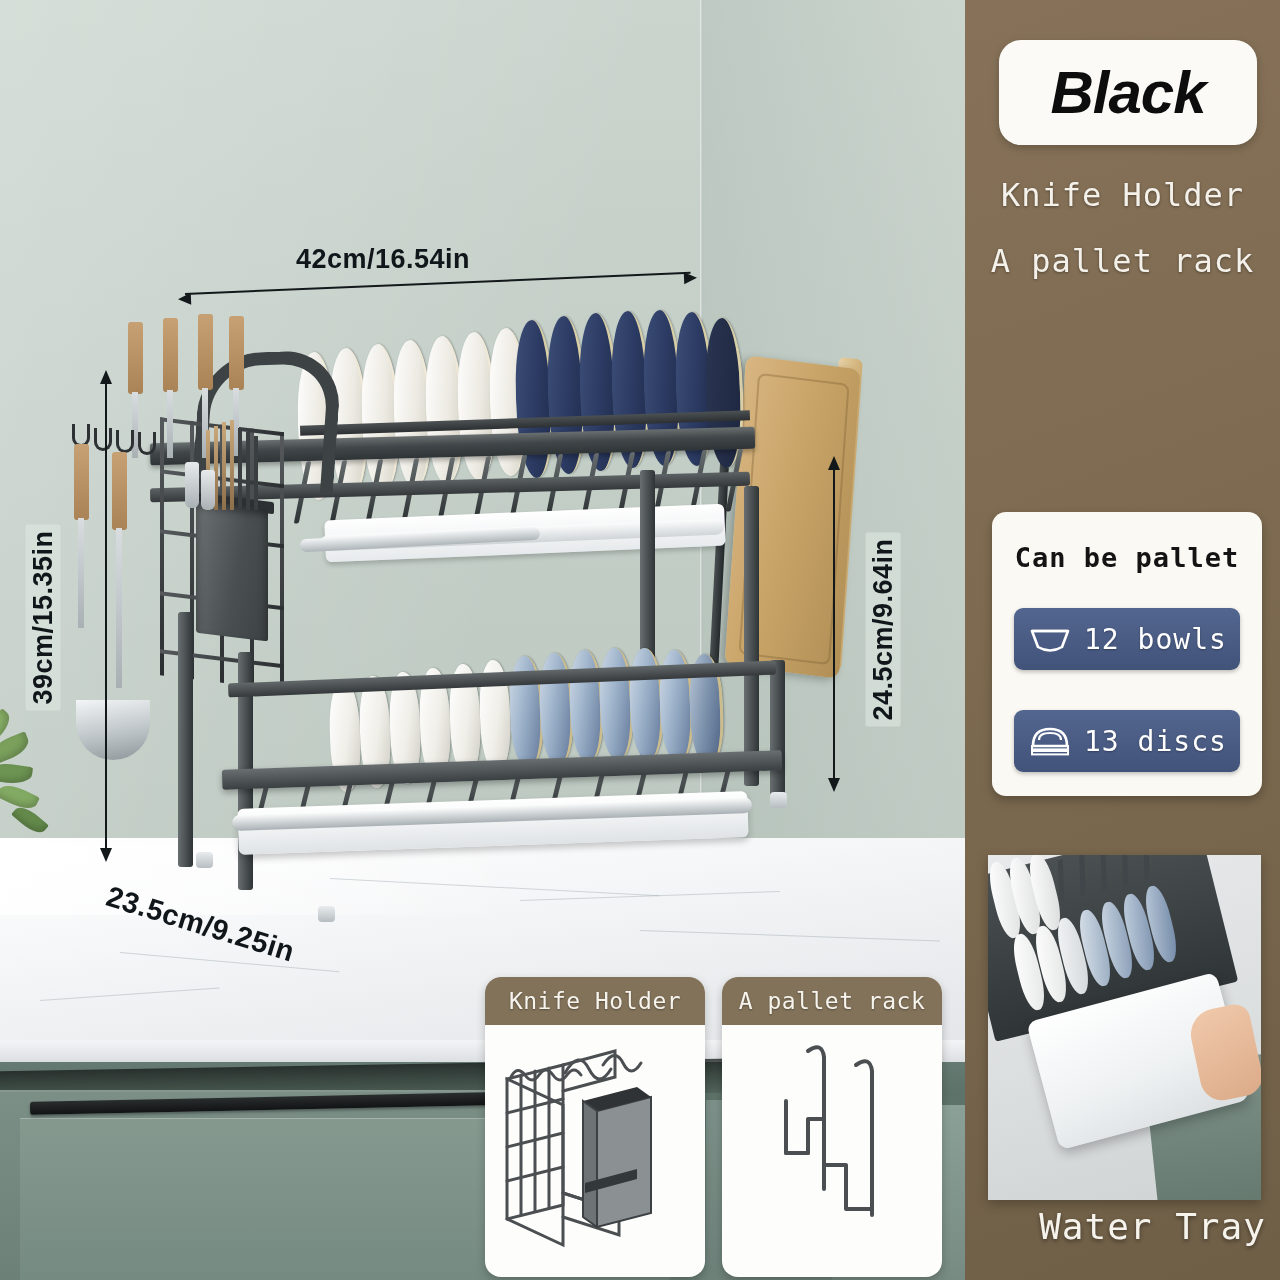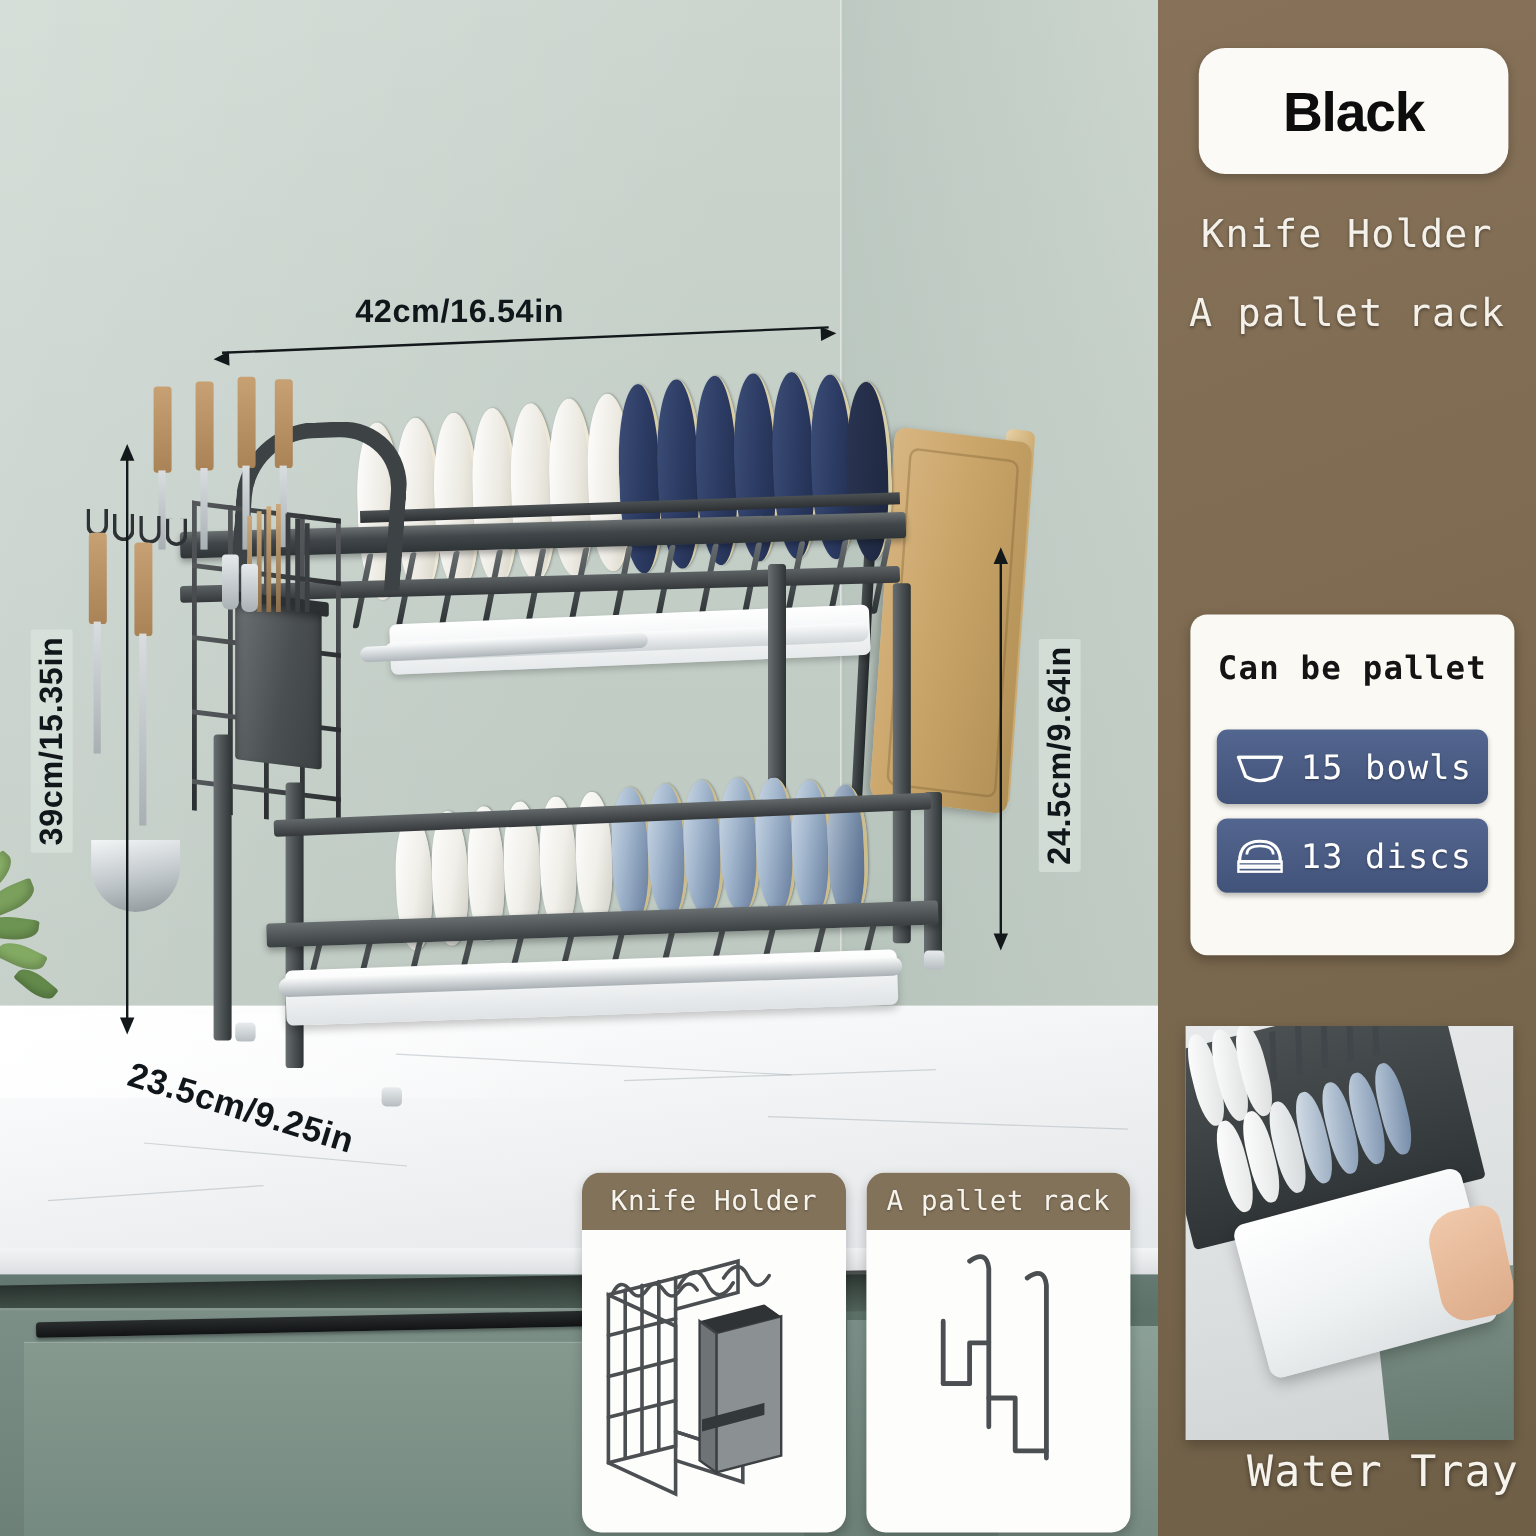--- a/index.html
+++ b/index.html
@@ -183,36 +183,36 @@
   .dim-chip{background:rgba(221,231,225,.62);padding:2px 6px;border-radius:2px;}
 
   
   .side{position:absolute;left:965px;top:0;width:315px;height:1280px;
         background:linear-gradient(160deg,#877259,#7d6a50 45%,#6f5f47);}
   .pill{position:absolute;left:34px;top:40px;width:258px;height:105px;
         background:#fbfaf6;border-radius:22px;
         display:flex;align-items:center;justify-content:center;
         box-shadow:0 3px 8px rgba(0,0,0,.22);}
   .pill span{font-family:"Liberation Sans","DejaVu Sans",sans-serif;
-        font-size:46px;font-weight:700;color:#0d0d0d;letter-spacing:-1px;}
+        font-size:60px;font-weight:700;color:#0d0d0d;letter-spacing:-1px;font-style:italic;}
   .side-line{position:absolute;left:0;width:315px;text-align:center;
         color:#f4f1ea;font-size:32px;letter-spacing:1px;
         text-shadow:0 1px 3px rgba(0,0,0,.4);}
 
   .capcard{position:absolute;left:27px;top:512px;width:270px;height:284px;
         background:#fbf9f3;border-radius:14px;box-shadow:0 4px 10px rgba(0,0,0,.25);}
   .capcard h3{margin:0;padding:30px 0 0 0;text-align:center;color:#141414;
         font-size:27px;font-weight:700;letter-spacing:1px;}
   .cap-row{position:absolute;left:22px;width:226px;height:62px;border-radius:9px;
         background:linear-gradient(180deg,#53668f,#42537a);
         display:flex;align-items:center;gap:12px;padding-left:14px;
         box-sizing:border-box;box-shadow:0 2px 4px rgba(0,0,0,.25);}
   .cap-row span.txt{color:#fff;font-size:28px;letter-spacing:1px;
         text-shadow:0 1px 2px rgba(0,0,0,.3);}
-  .r1{top:96px;} .r2{top:170px;}
+  .r1{top:96px;} .r2{top:198px;}
 
   .traycard{position:absolute;left:23px;top:855px;width:273px;height:345px;
         background:#bcc2c0;overflow:hidden;box-shadow:0 4px 10px rgba(0,0,0,.25);}
 
   
   .ms-bg{position:absolute;inset:0;
         background:linear-gradient(165deg,#e7e9ea 0%,#dcdfe0 55%,#cfd3d4 100%);}
   .ms-cab{position:absolute;right:-10px;bottom:-10px;width:120px;height:150px;
         background:linear-gradient(180deg,#7d9189,#66796f);transform:rotate(-6deg);}
   .ms-rack{position:absolute;left:-16px;top:-6px;width:250px;height:165px;
@@ -504,21 +504,21 @@
     <div class="side-line" style="top:242px;">A pallet rack</div>
 
     <div class="capcard">
       <h3>Can be pallet</h3>
 
       <div class="cap-row r1">
         <svg width="44" height="32" viewBox="0 0 44 32" aria-hidden="true">
           <path d="M4 8 L40 8 L34 24 Q22 31 10 24 Z" fill="none" stroke="#ffffff" stroke-width="2.6" stroke-linejoin="round"></path>
           <path d="M4 8 L40 8" stroke="#ffffff" stroke-width="2.6"></path>
         </svg>
-        <span class="txt">15 bowls</span>
+        <span class="txt">12 bowls</span>
       </div>
 
       <div class="cap-row r2">
         <svg width="44" height="34" viewBox="0 0 44 34" aria-hidden="true">
           <path d="M5 22 Q5 5 22 5 Q39 5 39 22 Z" fill="none" stroke="#ffffff" stroke-width="2.6"></path>
           <path d="M11 16 Q11 9 22 9 Q33 9 33 16" fill="none" stroke="#ffffff" stroke-width="2.2"></path>
           <rect x="4" y="22" width="36" height="3.4" fill="none" stroke="#ffffff" stroke-width="2"></rect>
           <rect x="4" y="27" width="36" height="3.4" fill="none" stroke="#ffffff" stroke-width="2"></rect>
         </svg>
         <span class="txt">13 discs</span>

